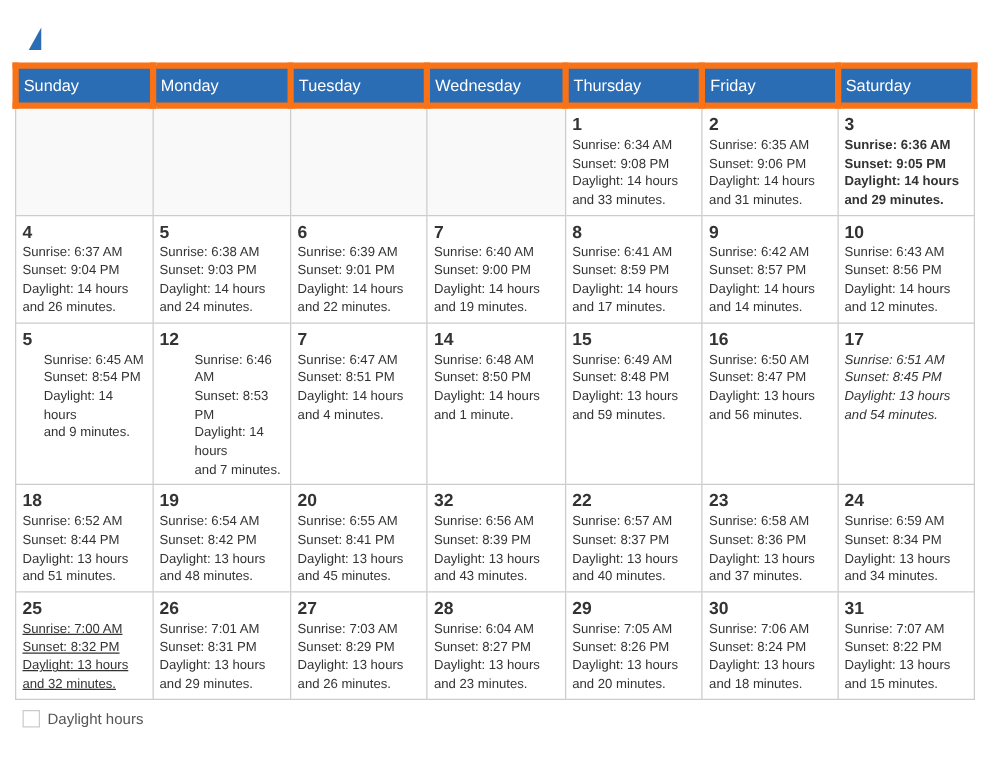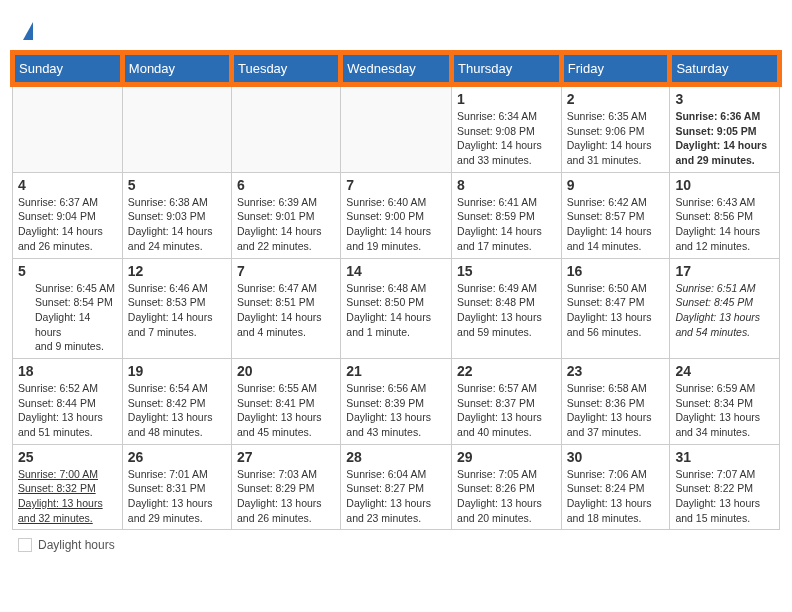--- a/index.html
+++ b/index.html
@@ -220,21 +220,21 @@
       <tr class="week-row">
         <td>
           <span class="day-number">5</span>
           <div class="day-info" style="white-space: pre-line; margin-left: 17px;">Sunrise: 6:45 AM
 Sunset: 8:54 PM
 Daylight: 14 hours
 and 9 minutes.</div>
         </td>
         <td>
           <span class="day-number">12</span>
-          <div class="day-info" style="white-space: pre-line;">Sunrise: 6:46 AM
+          <div class="day-info" style="white-space: pre-line; margin-left: 28px;">Sunrise: 6:46 AM
 Sunset: 8:53 PM
 Daylight: 14 hours
 and 7 minutes.</div>
         </td>
         <td>
           <span class="day-number">7</span>
           <div class="day-info" style="white-space: pre-line;">Sunrise: 6:47 AM
 Sunset: 8:51 PM
 Daylight: 14 hours
 and 4 minutes.</div>
@@ -284,21 +284,21 @@
 and 48 minutes.</div>
         </td>
         <td>
           <span class="day-number">20</span>
           <div class="day-info" style="white-space: pre-line;">Sunrise: 6:55 AM
 Sunset: 8:41 PM
 Daylight: 13 hours
 and 45 minutes.</div>
         </td>
         <td>
-          <span class="day-number">21</span>
+          <span class="day-number">32</span>
           <div class="day-info" style="white-space: pre-line;">Sunrise: 6:56 AM
 Sunset: 8:39 PM
 Daylight: 13 hours
 and 43 minutes.</div>
         </td>
         <td>
           <span class="day-number">22</span>
           <div class="day-info" style="white-space: pre-line;">Sunrise: 6:57 AM
 Sunset: 8:37 PM
 Daylight: 13 hours

